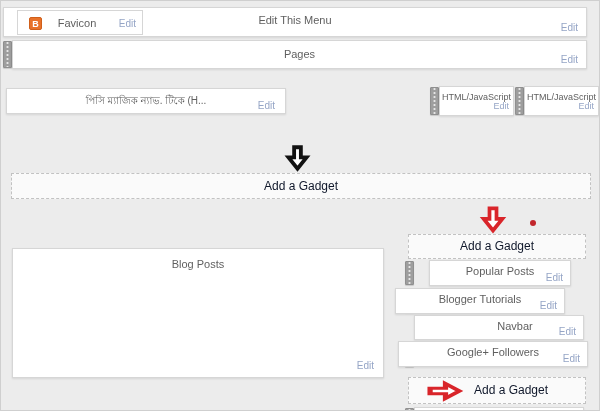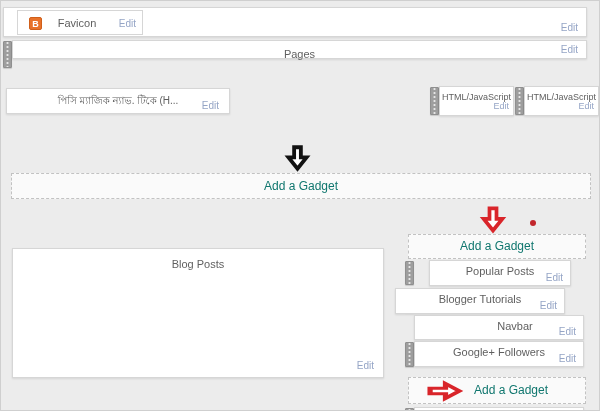--- a/index.html
+++ b/index.html
@@ -44,21 +44,21 @@
     display: block;
   }
   .edit-link {
     position: absolute;
     color: #95a5c6;
     font-size: 10px;
     text-decoration: none;
     cursor: pointer;
   }
   .add-gadget-link {
-    color: #0f766e;
+    color: #0f172a;
     font-size: 12px;
     text-decoration: none;
     cursor: pointer;
   }
   .favicon-b {
     position: absolute;
     left: 11px; top: 6px;
     width: 13px; height: 13px;
     background: #e8722a;
     border: 1px solid #d05f1a;
@@ -77,36 +77,37 @@
     border-radius: 50%;
     background: #c2272c;
   }
 </style>
 </head>
 <body>
 
 <div id="stage">
 
   <div class="box" style="left:2px; top:6px; width:584px; height:30px;">
+    <span class="widget-title" style="position:absolute; left:0; right:0; top:6px;">Edit This Menu</span>
     <a class="edit-link" style="right:8px; bottom:3px;">Edit</a>
 
     <div class="box" style="left:13px; top:2px; width:126px; height:25px; box-shadow:none;">
       <div class="favicon-b">B</div>
       <span class="widget-title" style="position:absolute; left:30px; right:36px; top:6px;">Favicon</span>
       <a class="edit-link" style="right:6px; top:7px;">Edit</a>
     </div>
   </div>
 
   <div class="handle" style="left:2px; top:40px; height:27px;"></div>
-  <div class="box" style="left:11px; top:39px; width:575px; height:19px;">
+  <div class="box" style="left:11px; top:39px; width:575px; height:29px;">
     <span class="widget-title" style="position:absolute; left:0; right:0; top:7px;">Pages</span>
     <a class="edit-link" style="right:8px; bottom:3px;">Edit</a>
   </div>
 
-  <div class="box" style="left:5px; top:87px; width:224px; height:26px;">
+  <div class="box" style="left:5px; top:87px; width:280px; height:26px;">
     <span class="widget-title" style="position:absolute; left:0; right:0; top:4px; font-size:10px;">পিসি ম্যাজিক ন্যাভ. টিকে (H...</span>
     <a class="edit-link" style="right:10px; bottom:2px;">Edit</a>
   </div>
 
   <div class="handle" style="left:429px; top:86px; height:28px;"></div>
   <div class="box" style="left:438px; top:85px; width:75px; height:30px;">
     <span class="widget-title" style="position:absolute; left:0; right:0; top:5px; font-size:9px;">HTML/JavaScript</span>
     <a class="edit-link" style="right:4px; top:14px; font-size:9px;">Edit</a>
   </div>
 
@@ -149,21 +150,21 @@
     <span class="widget-title" style="position:absolute; left:0; right:0; top:4px;">Blogger Tutorials</span>
     <a class="edit-link" style="right:7px; bottom:2px;">Edit</a>
   </div>
 
   <div class="box" style="left:413px; top:314px; width:170px; height:25px;">
     <span class="widget-title" style="position:absolute; left:0; right:0; top:4px;margin-left:32px;">Navbar</span>
     <a class="edit-link" style="right:7px; bottom:2px;">Edit</a>
   </div>
 
   <div class="handle" style="left:404px; top:341px; height:25px;"></div>
-  <div class="box" style="left:413px; top:340px; width:170px; height:26px;padding-left:36px;">
+  <div class="box" style="left:397px; top:340px; width:190px; height:26px;padding-left:36px;">
     <span class="widget-title" style="position:absolute; left:0; right:0; top:4px;">Google+ Followers</span>
     <a class="edit-link" style="right:7px; bottom:2px;">Edit</a>
   </div>
 
   <div class="dashed-box" style="left:407px; top:376px; width:178px; height:27px;">
     <a class="add-gadget-link" style="line-height:25px; margin-left:28px;">Add a Gadget</a>
   </div>
   <svg class="arrow-svg" style="left:426px; top:379px;" width="37" height="22" viewBox="0 0 24 24" preserveAspectRatio="none">
     <path d="M2,9 L12,9 L12,4 L21,12 L12,20 L12,15 L2,15 Z" fill="#ffffff" stroke="#d9252a" stroke-width="3.4" stroke-linejoin="miter"></path>
   </svg>

